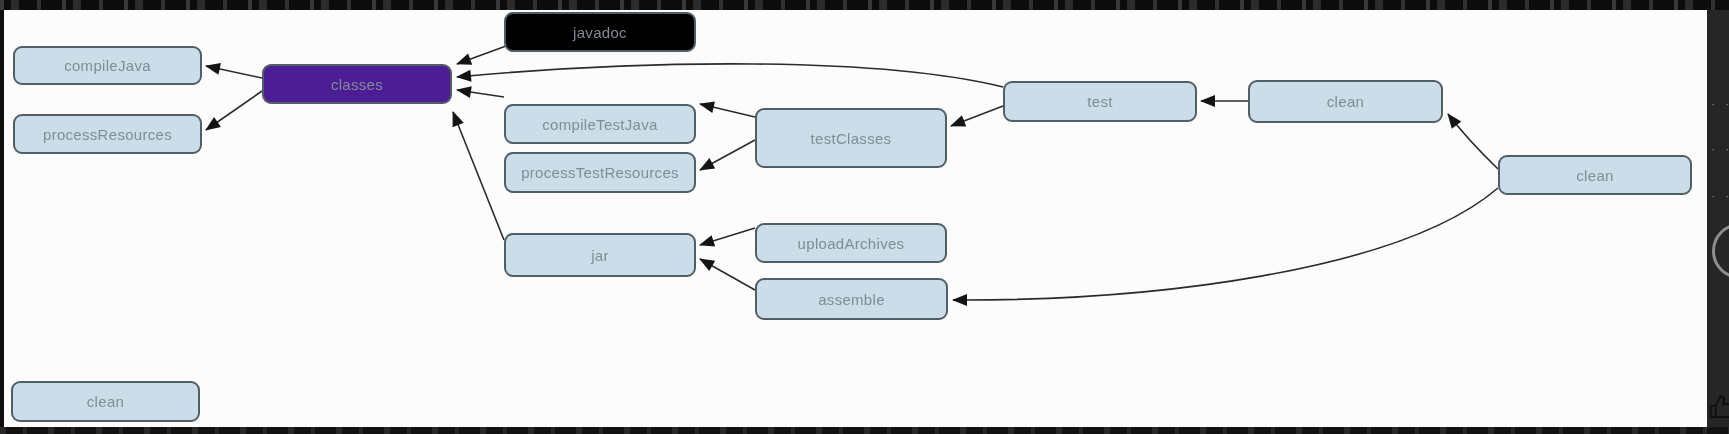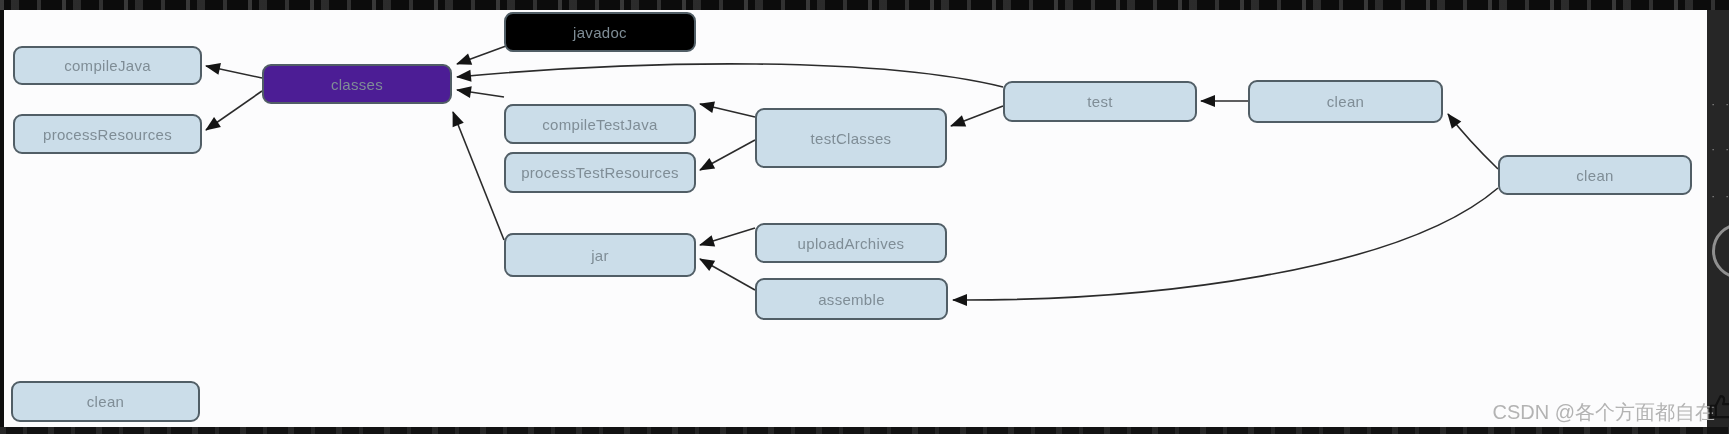--- a/index.html
+++ b/index.html
@@ -112,20 +112,19 @@
 
   <div class="right-bar">
     <div id="dot-groups">
         <div class="dots" style="top: 99px;">· ·</div>
         <div class="dots" style="top: 144px;">· ·</div>
         <div class="dots" style="top: 191px;">· ·</div>
       </div>
     <div class="badge">1</div>
   </div>
 
-  <div class="watermark">CSDN @各个方面都自在</div>
 
   <svg class="thumb" width="32" height="34" viewBox="0 0 30 30">
     <path d="M9.2 13.8 L13.6 4.8 C15.8 4.8 17 6.4 17 8.1 C17 9.3 16.5 11 16 12.3 L23.2 12.3 C24.6 12.3 25.7 13.6 25.4 15 L23.8 22.3 C23.5 23.6 22.4 24.5 21.1 24.5 L9.2 24.5 L9.2 13.8 Z" fill="none" stroke="#111111" stroke-width="2" stroke-linejoin="round"></path>
     <path d="M9.2 13.8 L4.4 13.8 L4.4 24.5 L9.2 24.5" fill="none" stroke="#111111" stroke-width="2" stroke-linejoin="round"></path>
   </svg>
 
 </div>
 
 </body></html>

